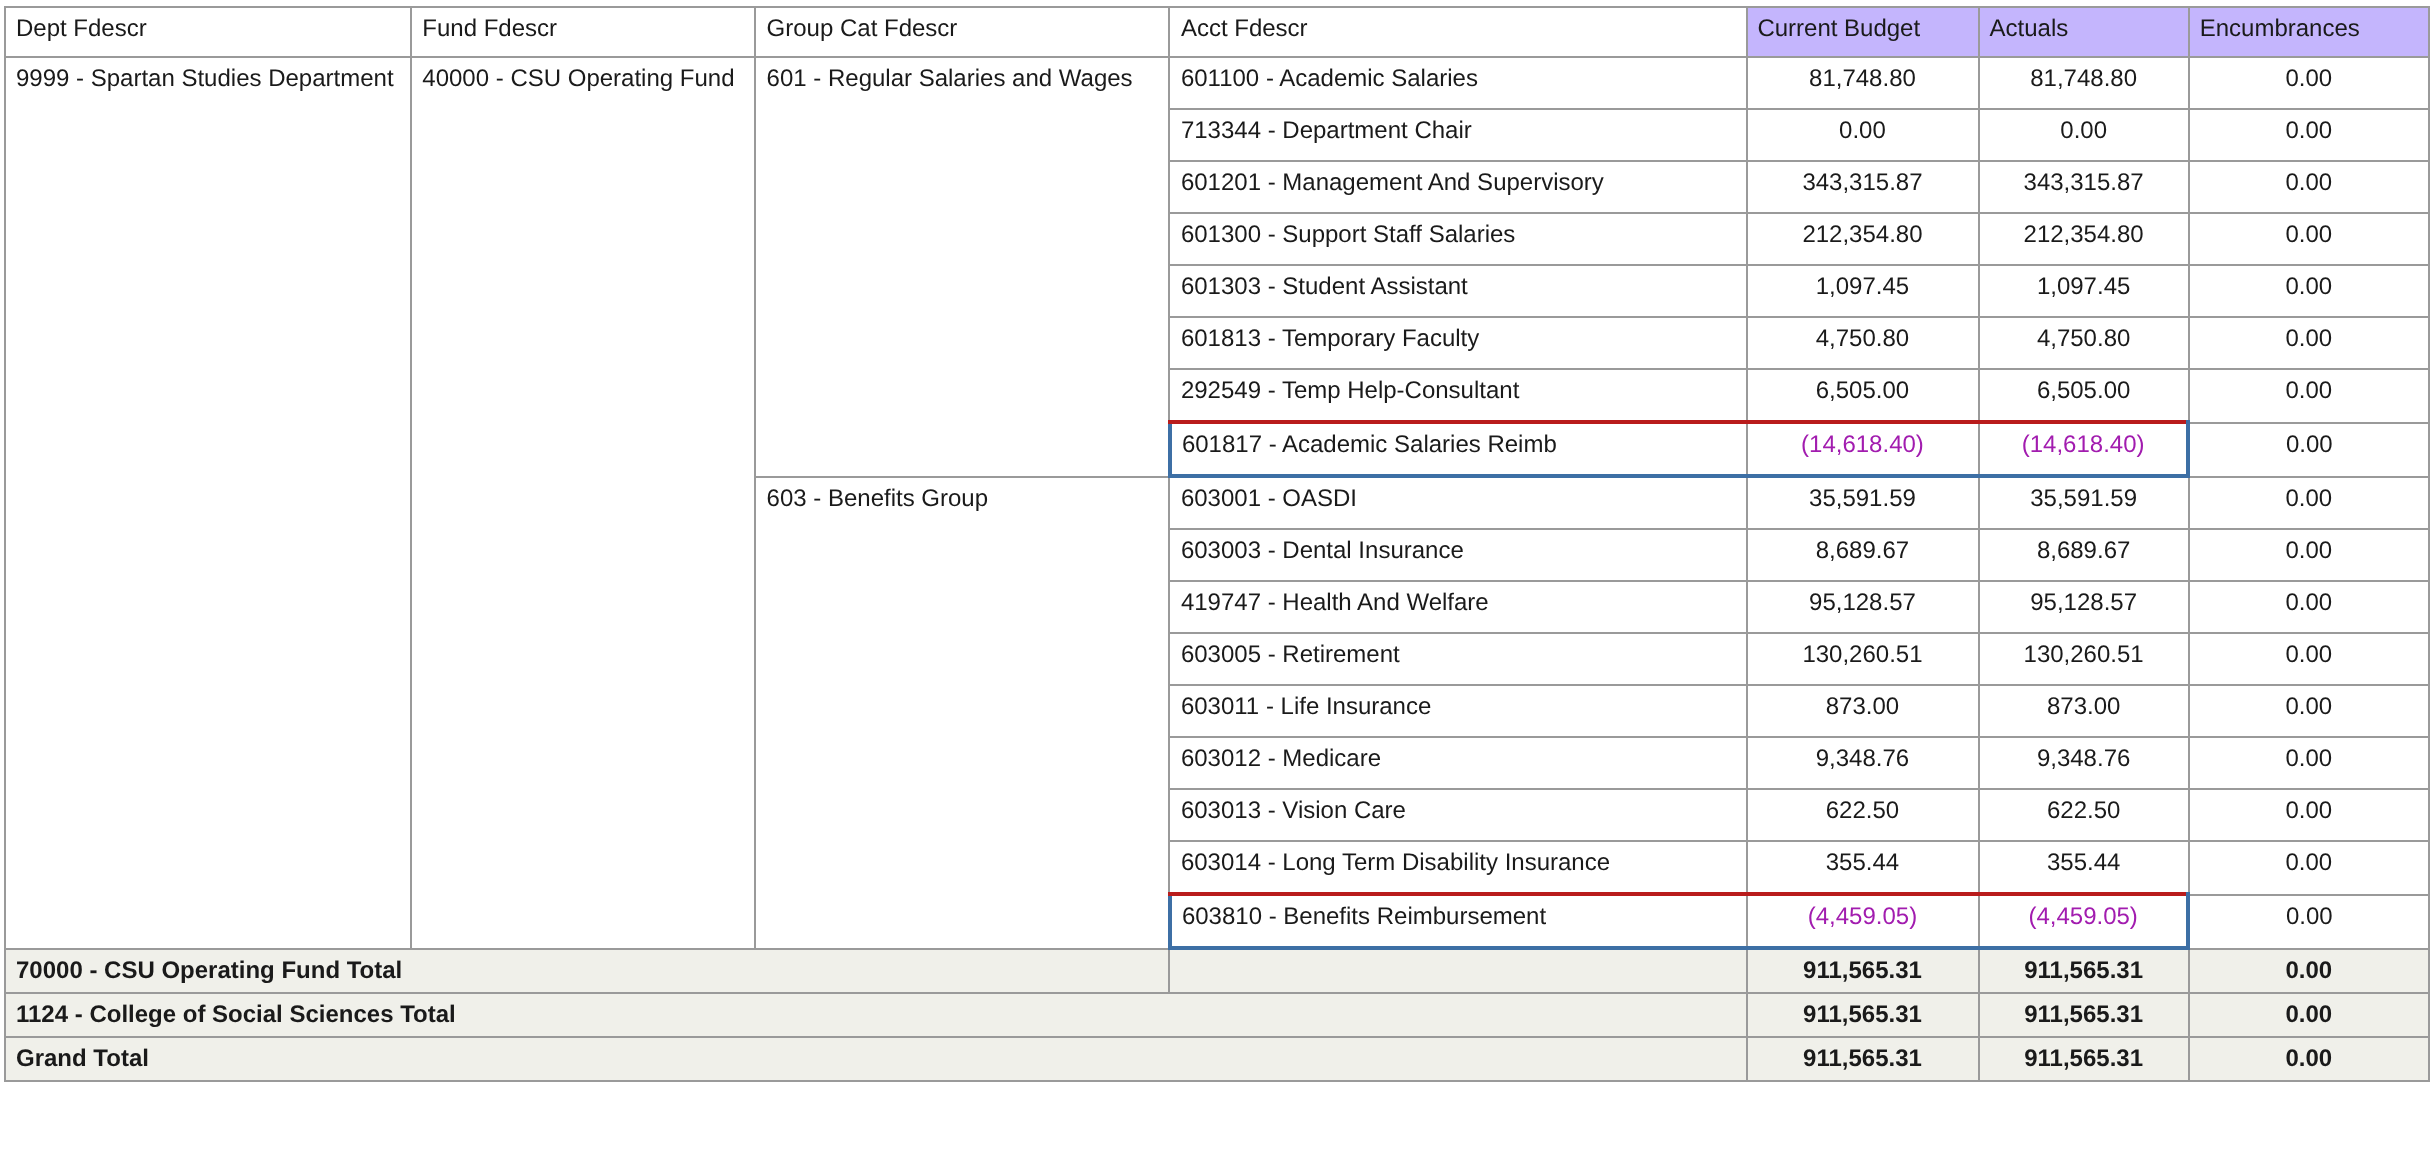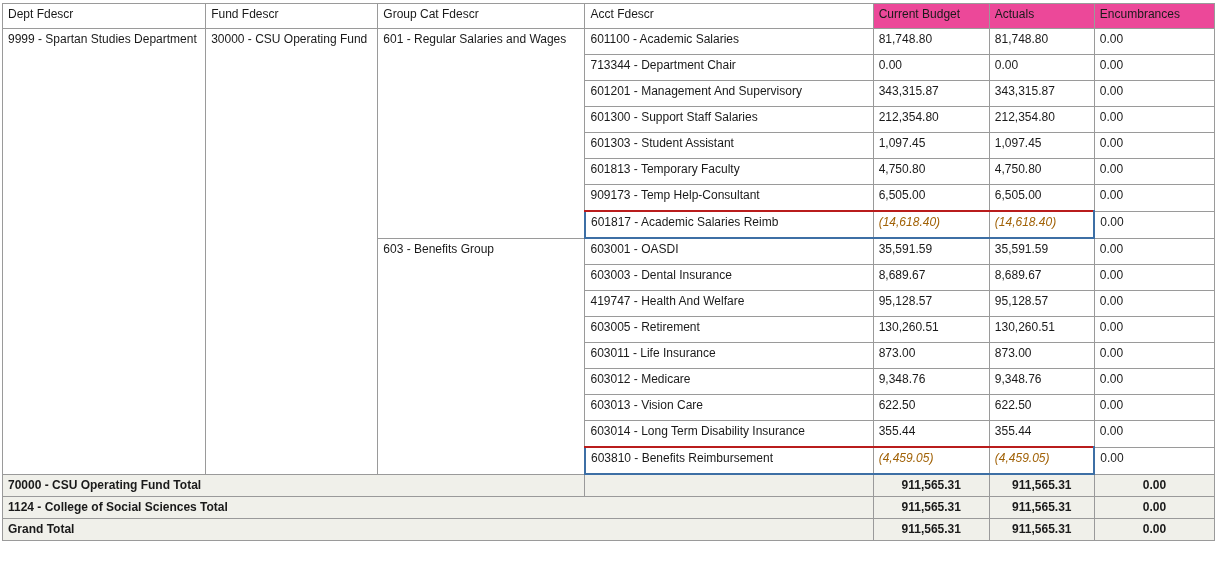--- a/index.html
+++ b/index.html
@@ -37,38 +37,37 @@
     white-space: normal;
     overflow: hidden;
   }
   thead th {
     background: #ffffa0;
     text-align: left;
     font-weight: normal;
     height: 17px;
   }
   thead th.num {
-    background: #ec4899;
+    background: #c4b5fd;
     text-align: left;
   }
   col.c-dept    { width: 203px; }
   col.c-fund    { width: 172px; }
   col.c-acctcat { width: 207px; }
   col.c-acct    { width: 288px; }
   col.c-budget  { width: 116px; }
   col.c-actuals { width: 105px; }
   col.c-enc     { width: 120px; }
 
   td.num {
-    text-align: left;
+    text-align: center;
     white-space: nowrap;
   }
   td.neg {
-    color: #a16207;
-    font-style: italic;
+    color: #a21caf;
   }
   td.blank {
     border-top: none;
     border-bottom: none;
   }
   tr.data td {
     height: 18px;
   }
   
   tr.hl td.hl-cell {
@@ -116,21 +115,21 @@
         <th>Acct Fdescr</th>
         <th class="num">Current Budget</th>
         <th class="num">Actuals</th>
         <th class="num">Encumbrances</th>
       </tr>
     </thead>
     <tbody>
 
       <tr class="data">
         <td rowspan="17">9999 - Spartan Studies Department</td>
-        <td rowspan="17">30000 - CSU Operating Fund</td>
+        <td rowspan="17">40000 - CSU Operating Fund</td>
         <td rowspan="8" class="nowrap">601 - Regular Salaries and Wages</td>
         <td>601100 - Academic Salaries</td>
         <td class="num">81,748.80</td>
         <td class="num">81,748.80</td>
         <td class="num">0.00</td>
       </tr>
       <tr class="data">
         <td>713344 - Department Chair</td>
         <td class="num">0.00</td>
         <td class="num">0.00</td>
@@ -154,21 +153,21 @@
         <td class="num">1,097.45</td>
         <td class="num">0.00</td>
       </tr>
       <tr class="data">
         <td>601813 - Temporary Faculty</td>
         <td class="num">4,750.80</td>
         <td class="num">4,750.80</td>
         <td class="num">0.00</td>
       </tr>
       <tr class="data">
-        <td>909173 - Temp Help-Consultant</td>
+        <td>292549 - Temp Help-Consultant</td>
         <td class="num">6,505.00</td>
         <td class="num">6,505.00</td>
         <td class="num">0.00</td>
       </tr>
       <tr class="data hl">
         <td class="hl-cell hl-first">601817 - Academic Salaries Reimb</td>
         <td class="num neg hl-cell">(14,618.40)</td>
         <td class="num neg hl-cell hl-last">(14,618.40)</td>
         <td class="num">0.00</td>
       </tr>

